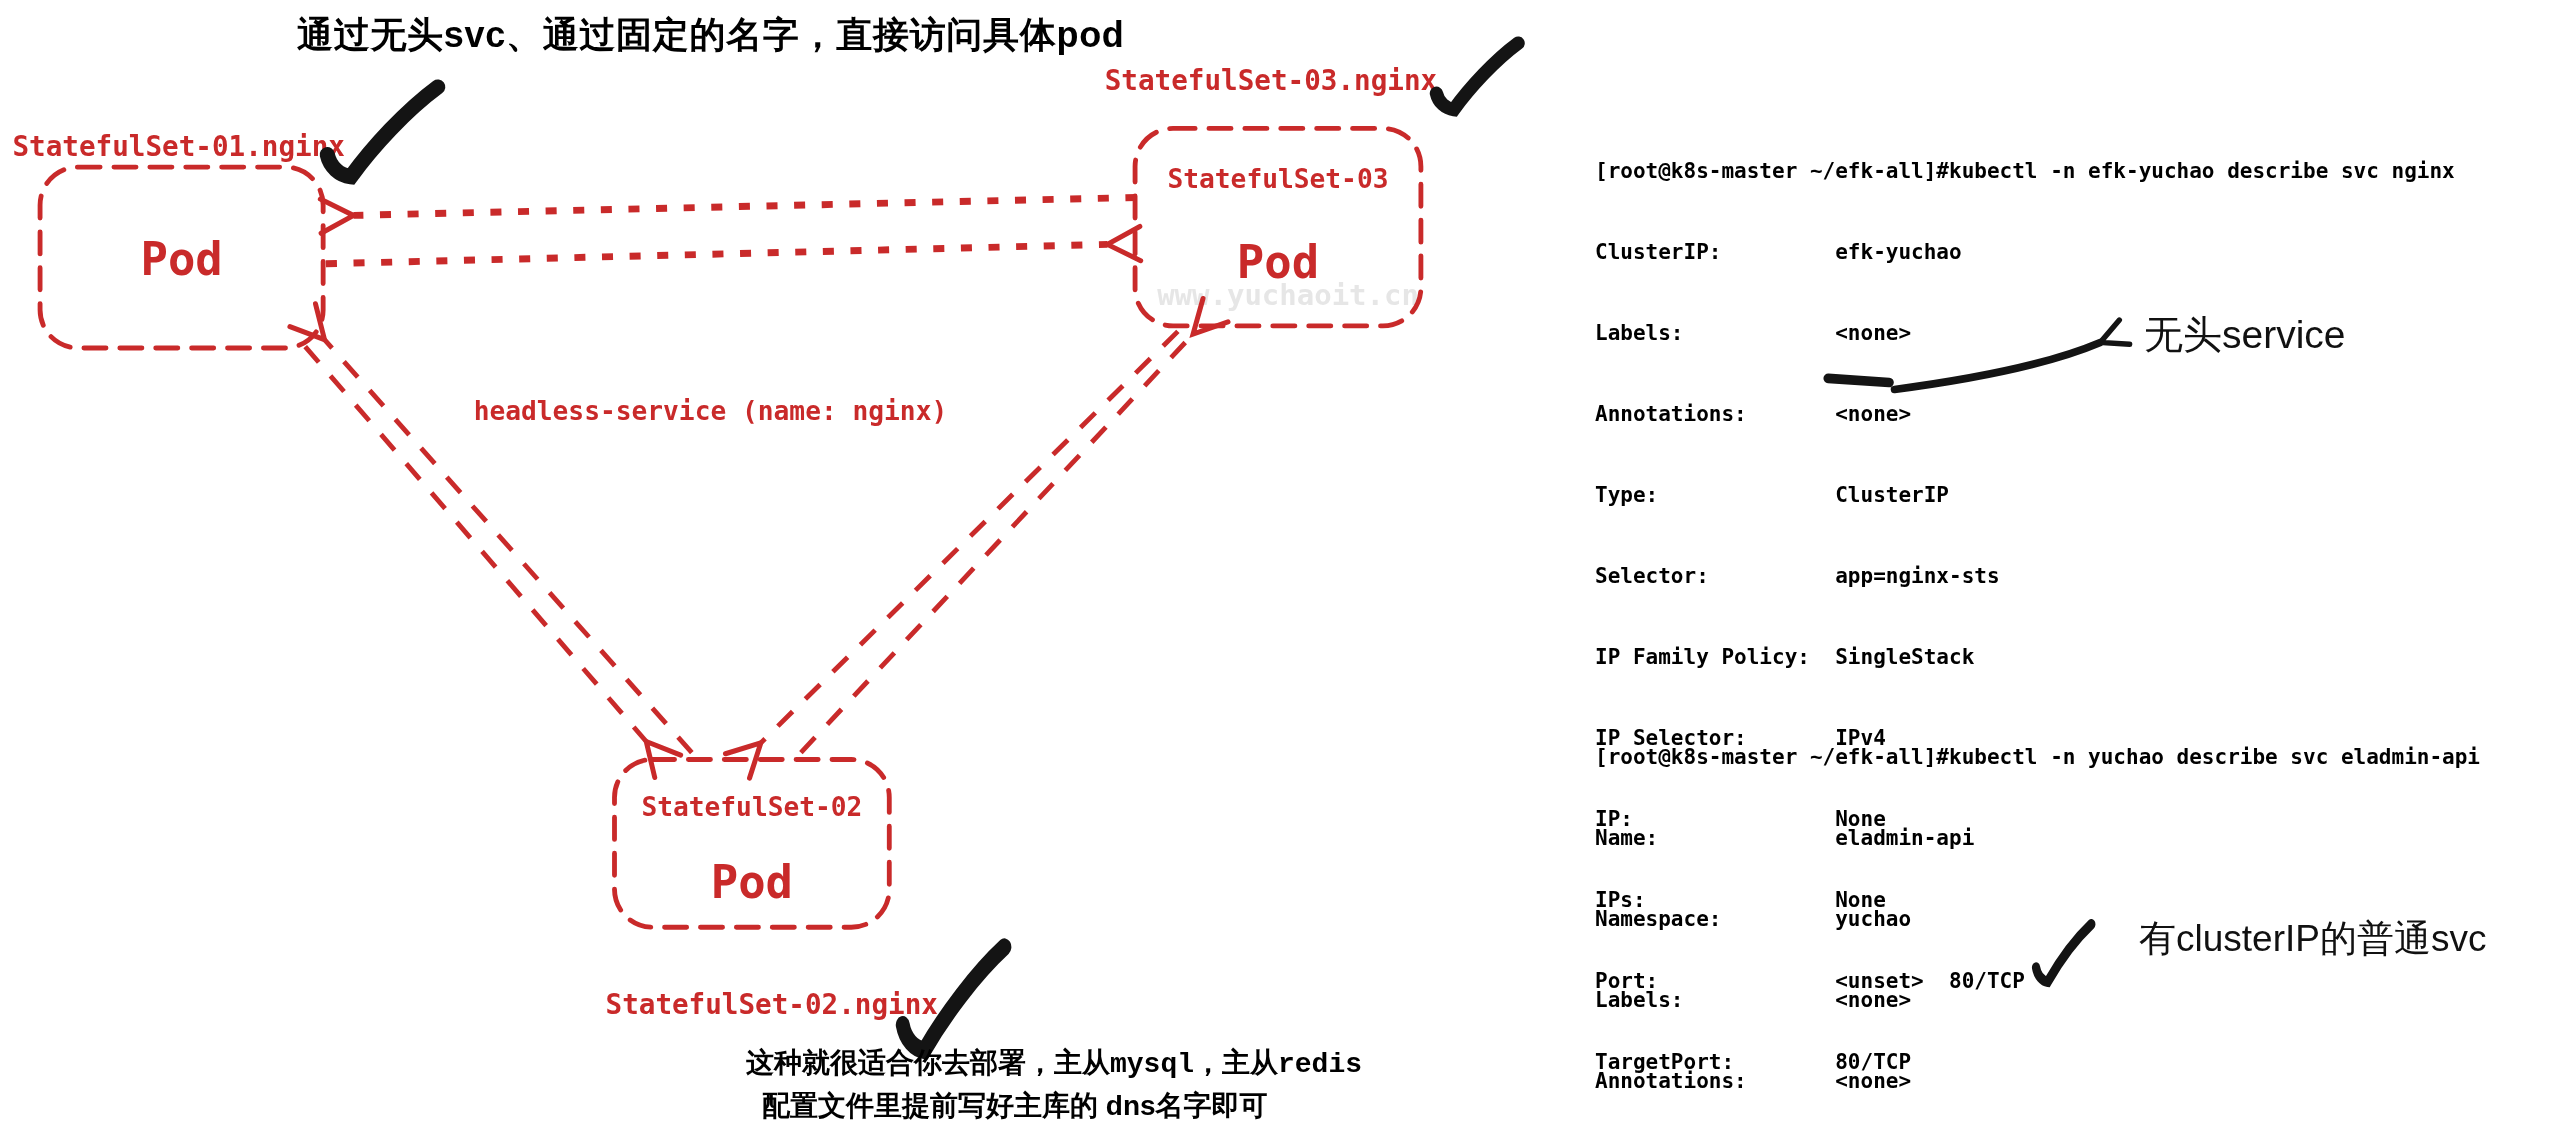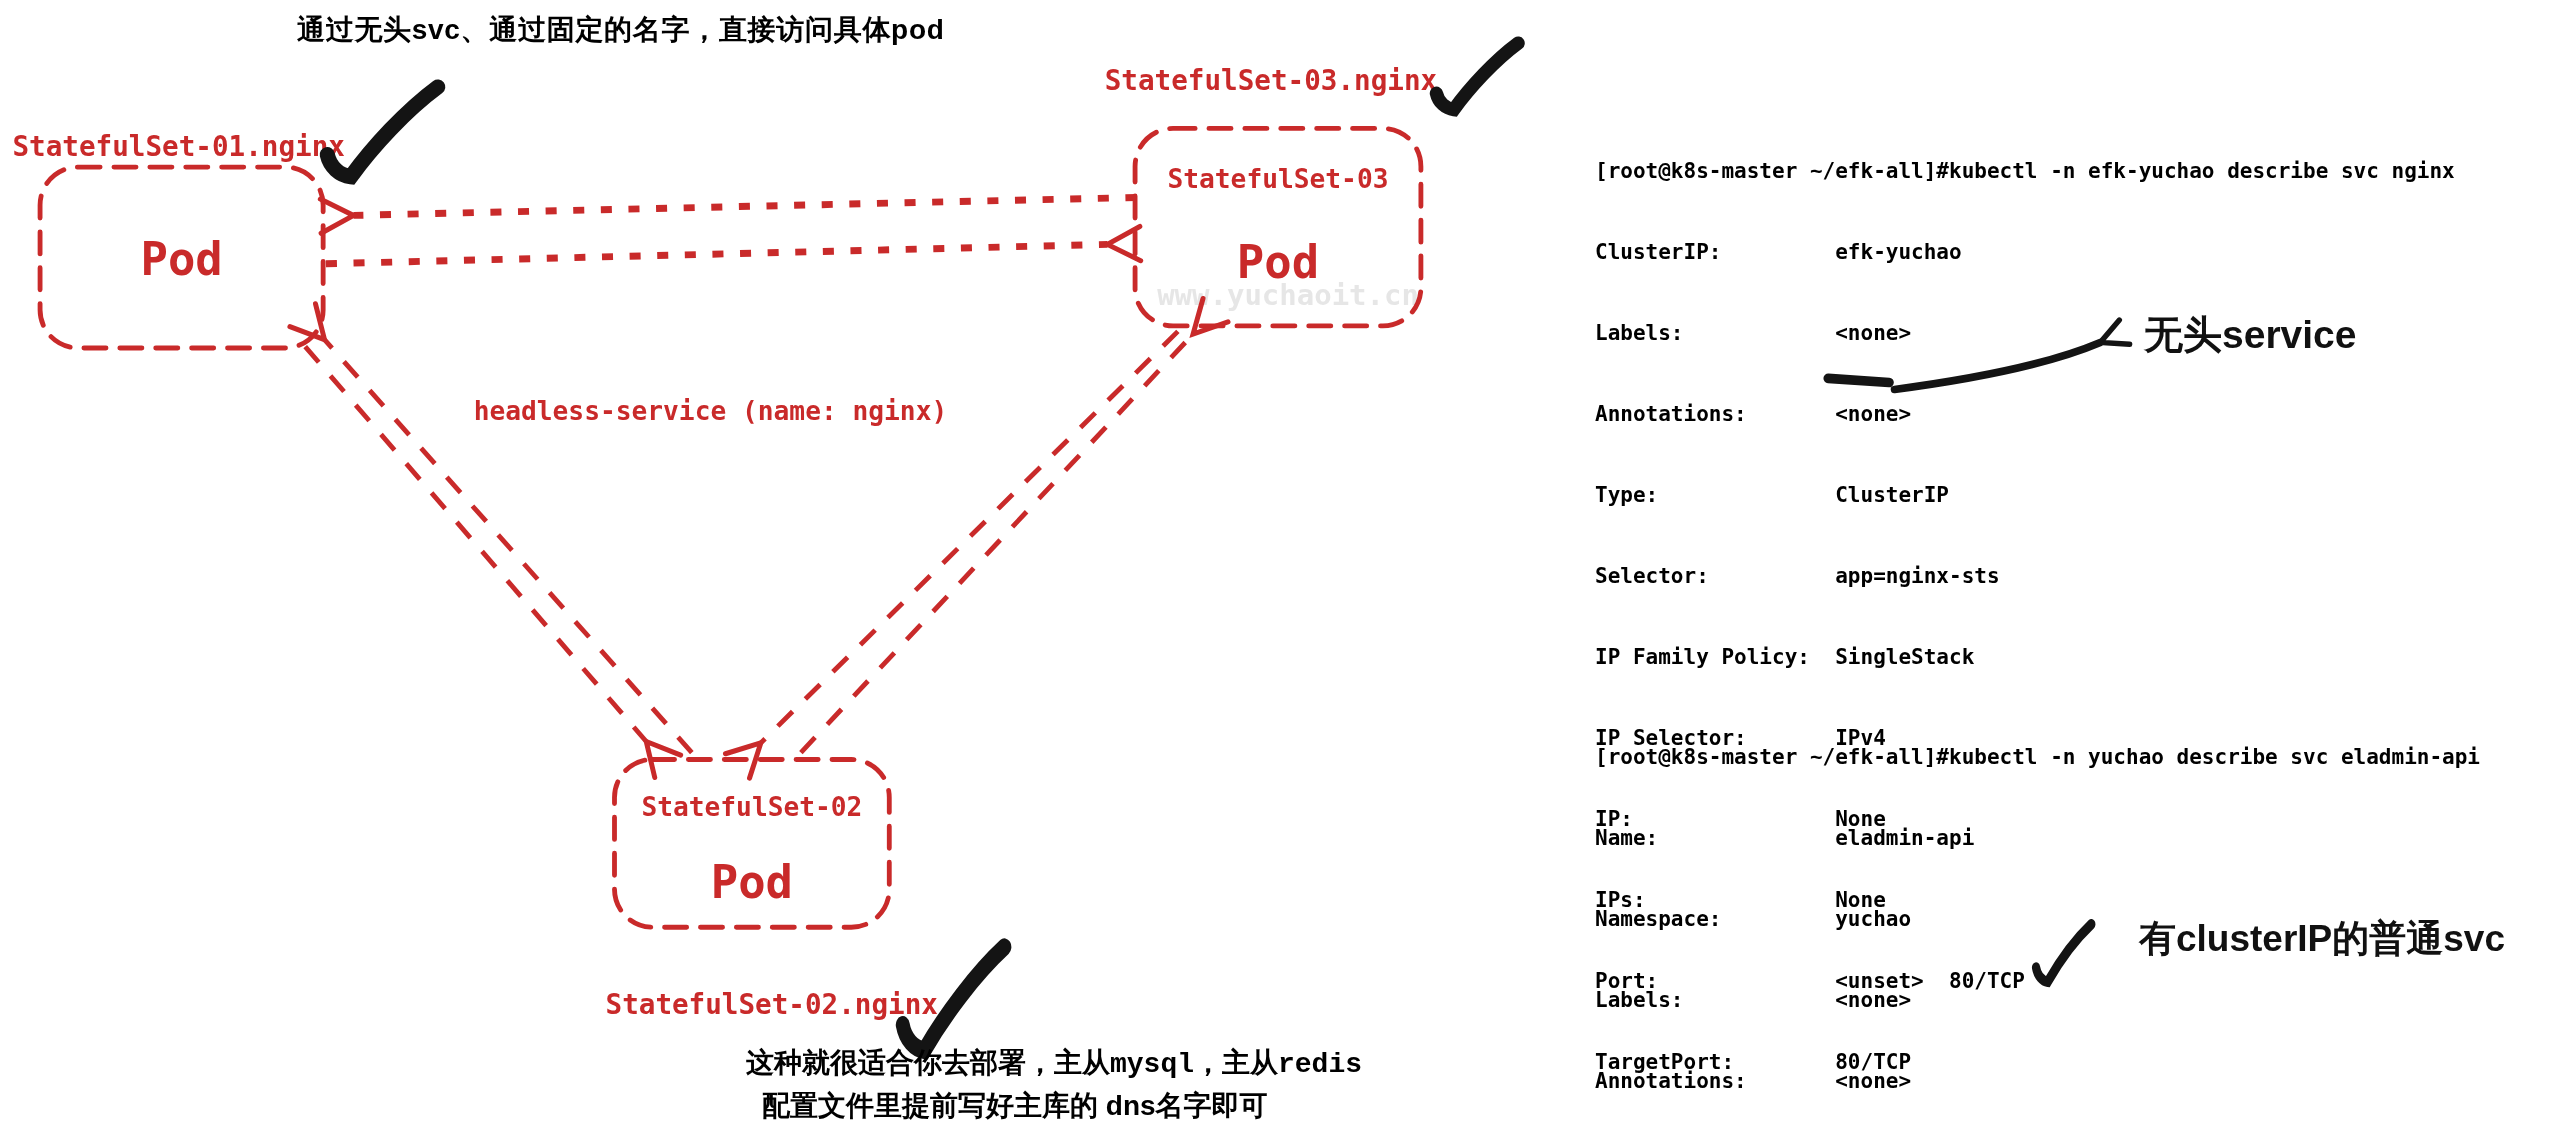--- a/index.html
+++ b/index.html
@@ -1,25 +1,25 @@
 <!DOCTYPE html>
 <html style="font-size:11px"><head>
 <meta charset="utf-8">
 <style>
   html,body { margin:0; padding:0; background:#ffffff; }
   .canvas { position:relative; width:2576px; height:1124px; background:#fff; overflow:hidden;
             font-family:"Liberation Sans", sans-serif; }
   svg.layer { position:absolute; left:0; top:0; }
 
   .note { position:absolute; color:#000; font-weight:600; white-space:pre; }
-  #top-note      { left:297px;  top:11px;   font-size:28px; letter-spacing:0.7px; }
+  #top-note      { left:297px;  top:11px;   font-size:36px; letter-spacing:0.7px; }
   #bottom-note1  { left:746px; top:1044px; font-size:28px;font-family:Liberation Mono, monospace; }
   #bottom-note2  { left:750px; top:1087px; font-size:28px;margin-left:12px; }
 
-  .annot { position:absolute; color:#111; font-weight:700; white-space:pre; }
+  .annot { position:absolute; color:#111; font-weight:400; white-space:pre; }
   #annot-headless  { left:2144px; top:308px;  font-size:39px; }
   #annot-clusterip { left:2139px; top:914px; font-size:37px; }
 
   .term { position:absolute; left:1595px; color:#000; white-space:pre;
           font-family:"DejaVu Sans Mono","Liberation Mono",monospace;
           font-size:21px; line-height:27px; font-weight:700; }
   #term-headless  { top:104px; }
   #term-clusterip { top:690px; }
 
   

